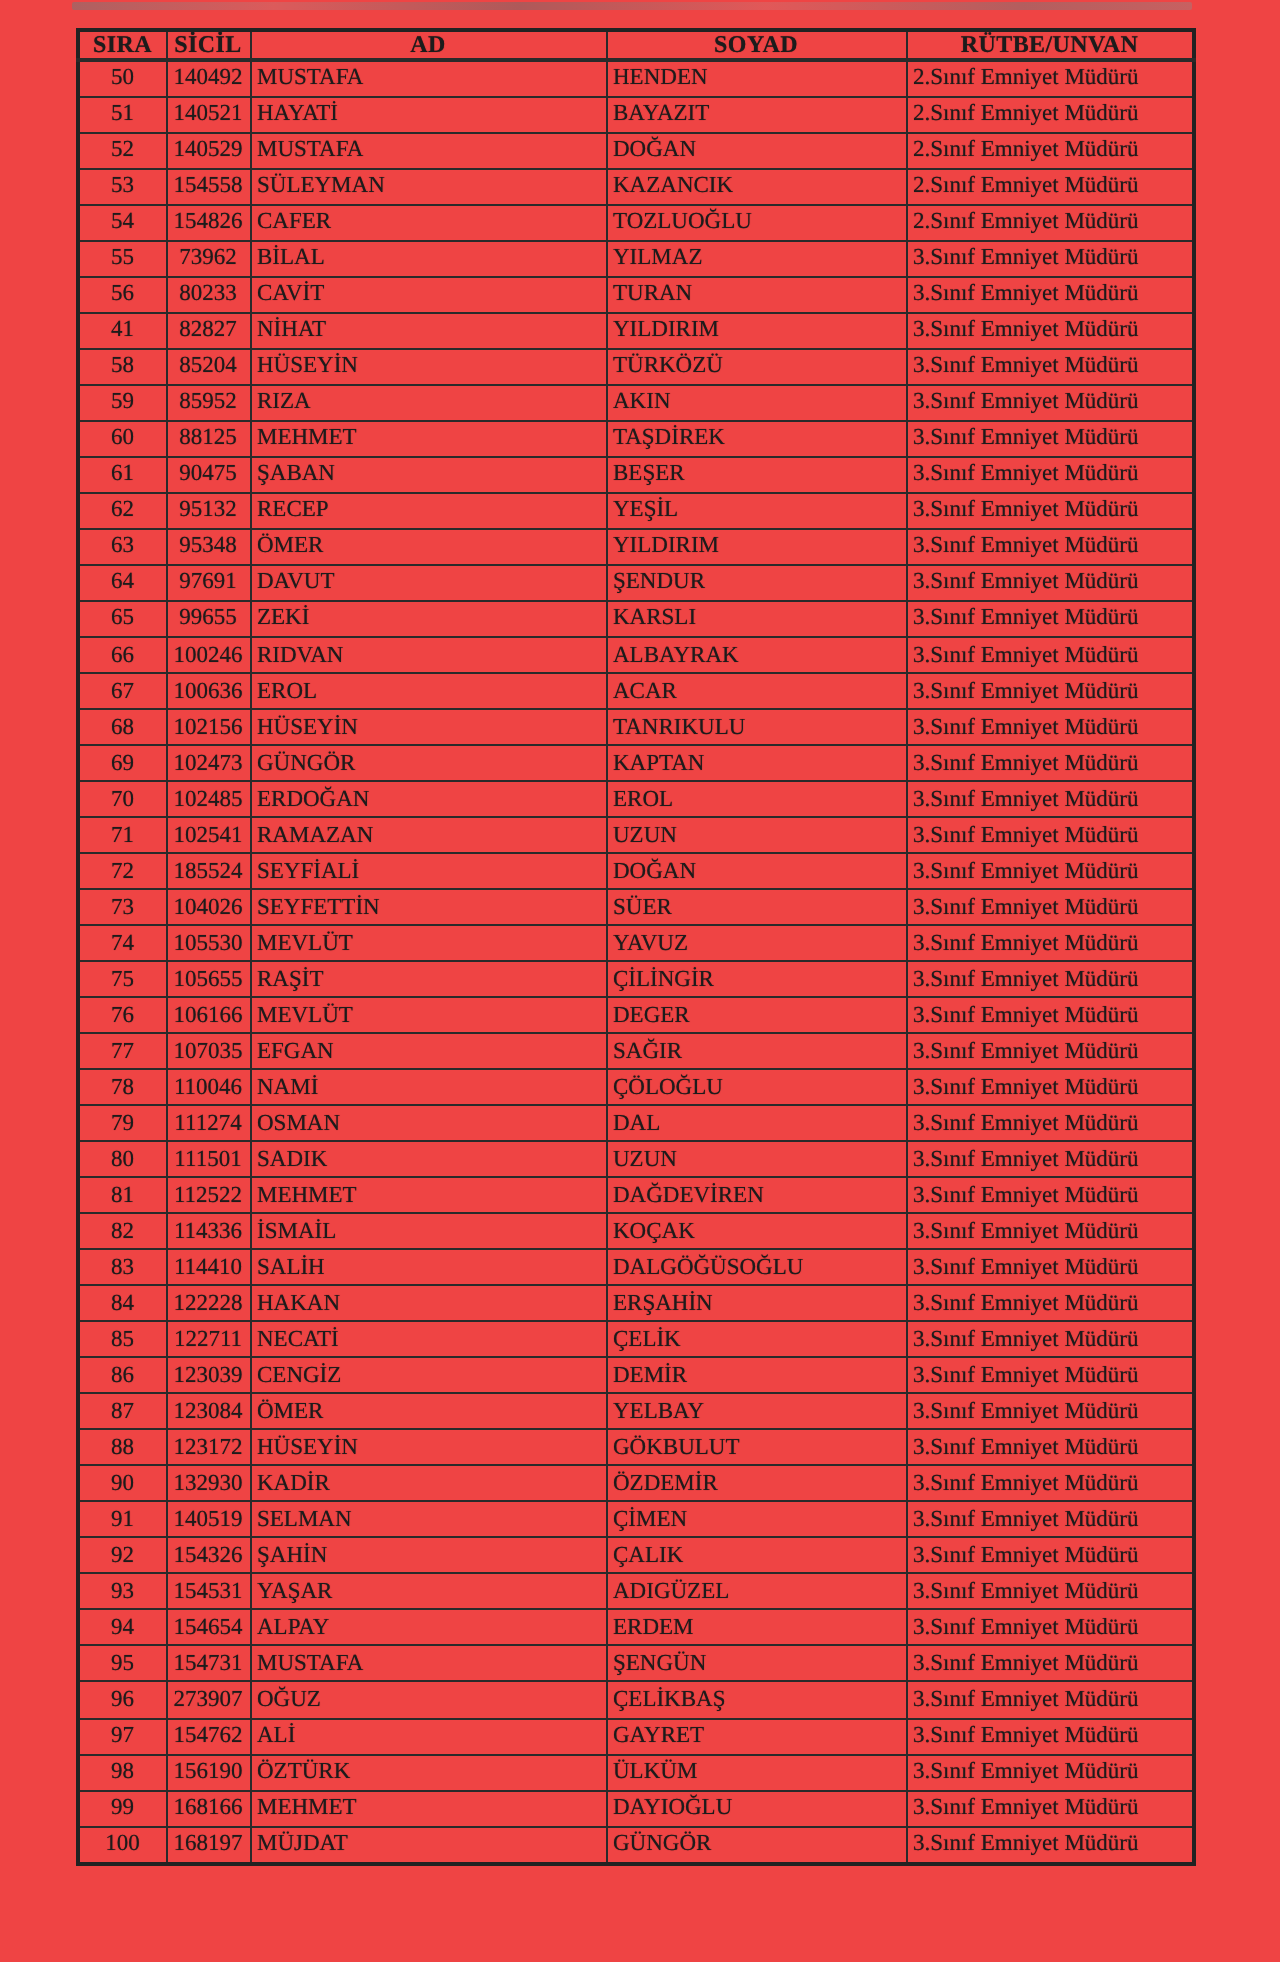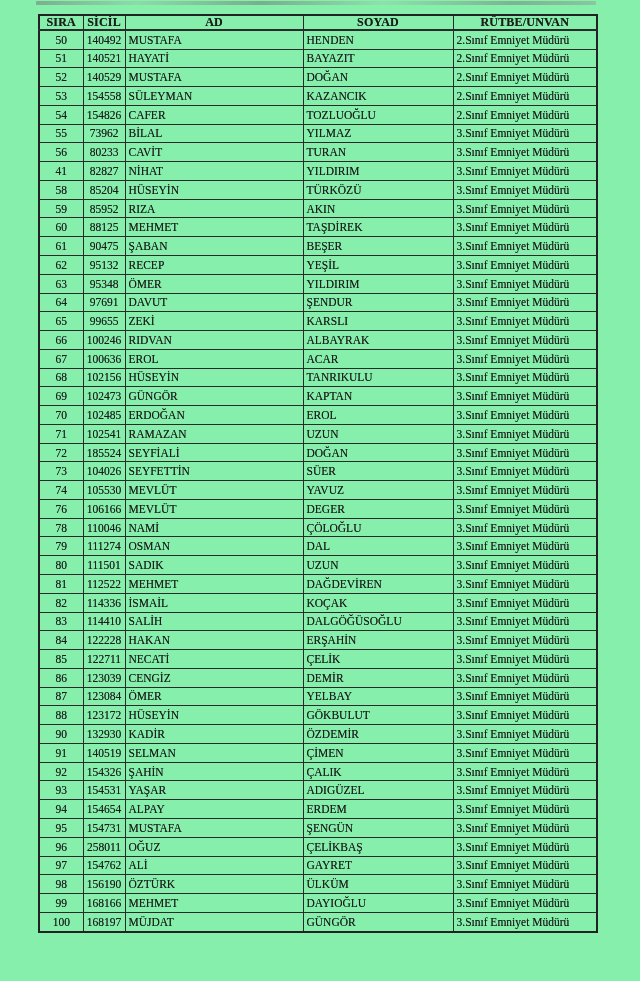--- a/index.html
+++ b/index.html
@@ -12,21 +12,21 @@
     height: 981px;
     position: relative;
     font-family: "Liberation Serif", "DejaVu Serif", serif;
     color: #1c1c1c;
     overflow: hidden;
   }
   .scan-page {
     position: absolute;
     left: 0; top: 0;
     width: 640px; height: 981px;
-    background: #86efac;
+    background: #ef4444;
   }
   
   .scan-artifact-top {
     position: absolute;
     left: 36px; top: 1px;
     width: 560px; height: 4px;
     background: linear-gradient(90deg,
       rgba(120,120,120,.55) 0%, rgba(160,160,160,.25) 18%,
       rgba(110,110,110,.5) 40%, rgba(170,170,170,.2) 62%,
       rgba(120,120,120,.5) 85%, rgba(140,140,140,.4) 100%);
@@ -261,27 +261,41 @@
           <td class="txt">3.Sınıf Emniyet Müdürü</td>
         </tr>
         <tr>
           <td class="num">74</td>
           <td class="num">105530</td>
           <td class="txt">MEVLÜT</td>
           <td class="txt">YAVUZ</td>
           <td class="txt">3.Sınıf Emniyet Müdürü</td>
         </tr>
         <tr>
+          <td class="num">75</td>
+          <td class="num">105655</td>
+          <td class="txt">RAŞİT</td>
+          <td class="txt">ÇİLİNGİR</td>
+          <td class="txt">3.Sınıf Emniyet Müdürü</td>
+        </tr>
+        <tr>
           <td class="num">76</td>
           <td class="num">106166</td>
           <td class="txt">MEVLÜT</td>
           <td class="txt">DEGER</td>
           <td class="txt">3.Sınıf Emniyet Müdürü</td>
         </tr>
         <tr>
+          <td class="num">77</td>
+          <td class="num">107035</td>
+          <td class="txt">EFGAN</td>
+          <td class="txt">SAĞIR</td>
+          <td class="txt">3.Sınıf Emniyet Müdürü</td>
+        </tr>
+        <tr>
           <td class="num">78</td>
           <td class="num">110046</td>
           <td class="txt">NAMİ</td>
           <td class="txt">ÇÖLOĞLU</td>
           <td class="txt">3.Sınıf Emniyet Müdürü</td>
         </tr>
         <tr>
           <td class="num">79</td>
           <td class="num">111274</td>
           <td class="txt">OSMAN</td>
@@ -388,21 +402,21 @@
         </tr>
         <tr>
           <td class="num">95</td>
           <td class="num">154731</td>
           <td class="txt">MUSTAFA</td>
           <td class="txt">ŞENGÜN</td>
           <td class="txt">3.Sınıf Emniyet Müdürü</td>
         </tr>
         <tr>
           <td class="num">96</td>
-          <td class="num">258011</td>
+          <td class="num">273907</td>
           <td class="txt">OĞUZ</td>
           <td class="txt">ÇELİKBAŞ</td>
           <td class="txt">3.Sınıf Emniyet Müdürü</td>
         </tr>
         <tr>
           <td class="num">97</td>
           <td class="num">154762</td>
           <td class="txt">ALİ</td>
           <td class="txt">GAYRET</td>
           <td class="txt">3.Sınıf Emniyet Müdürü</td>

